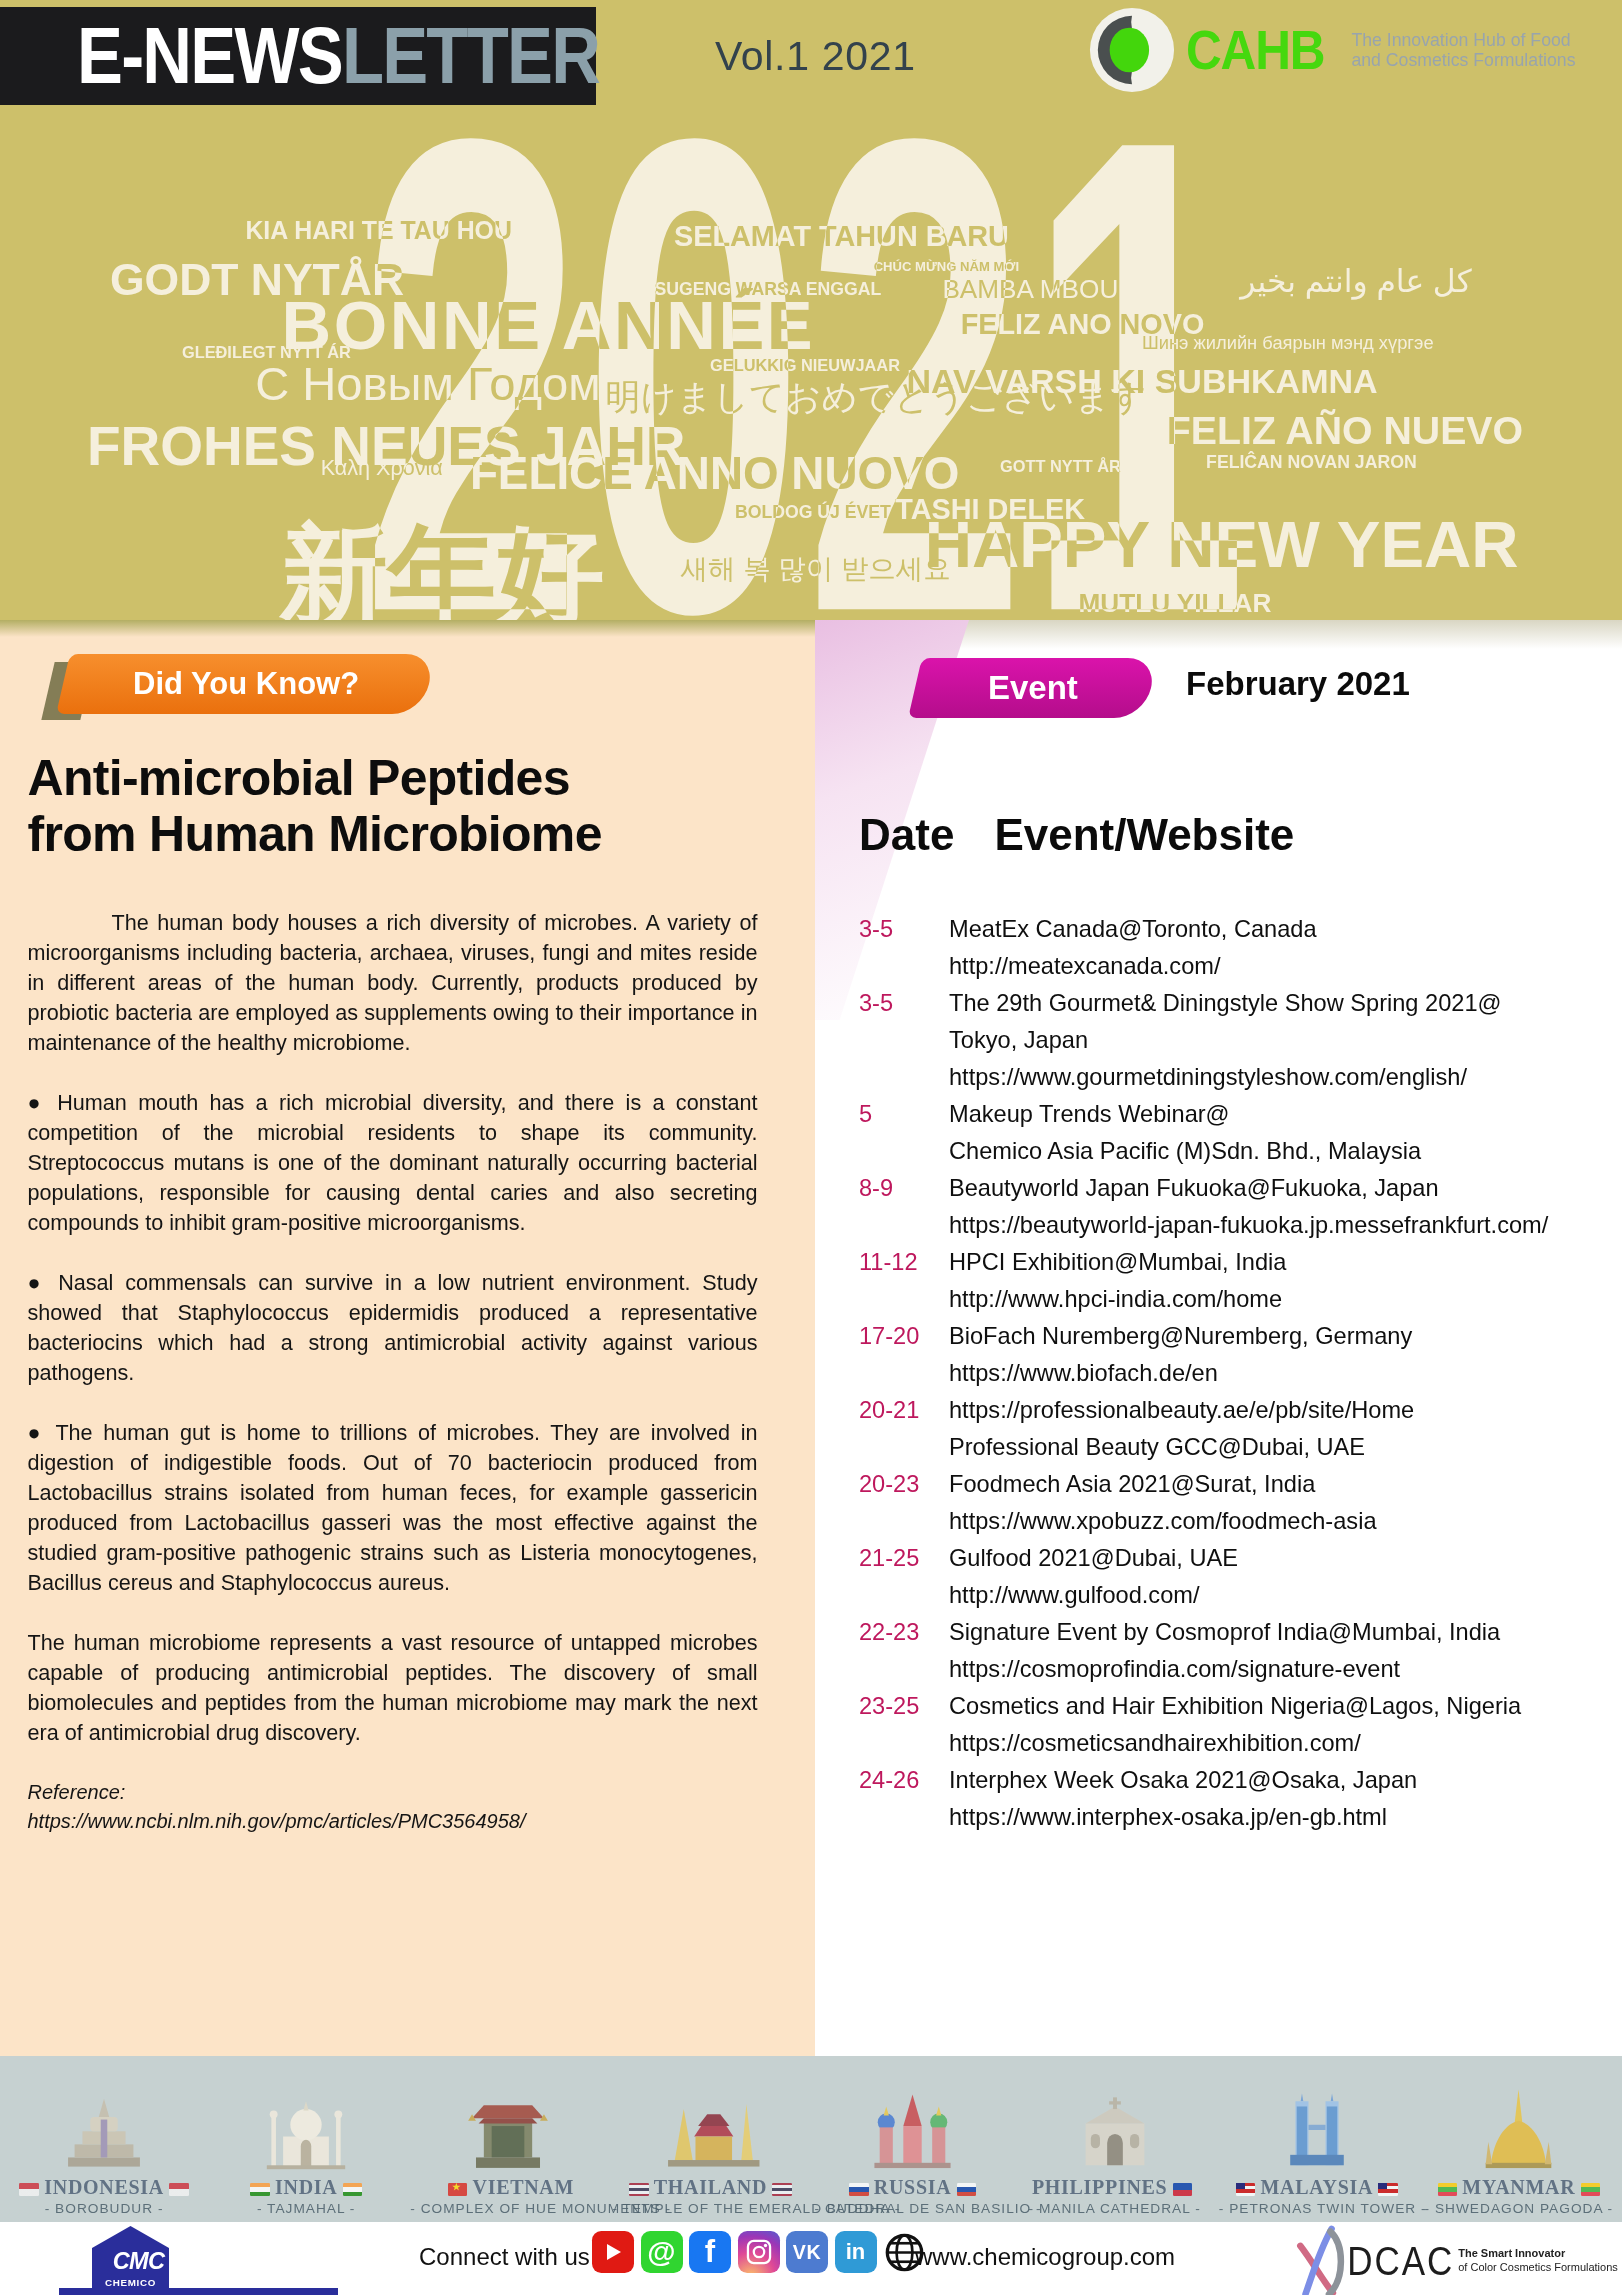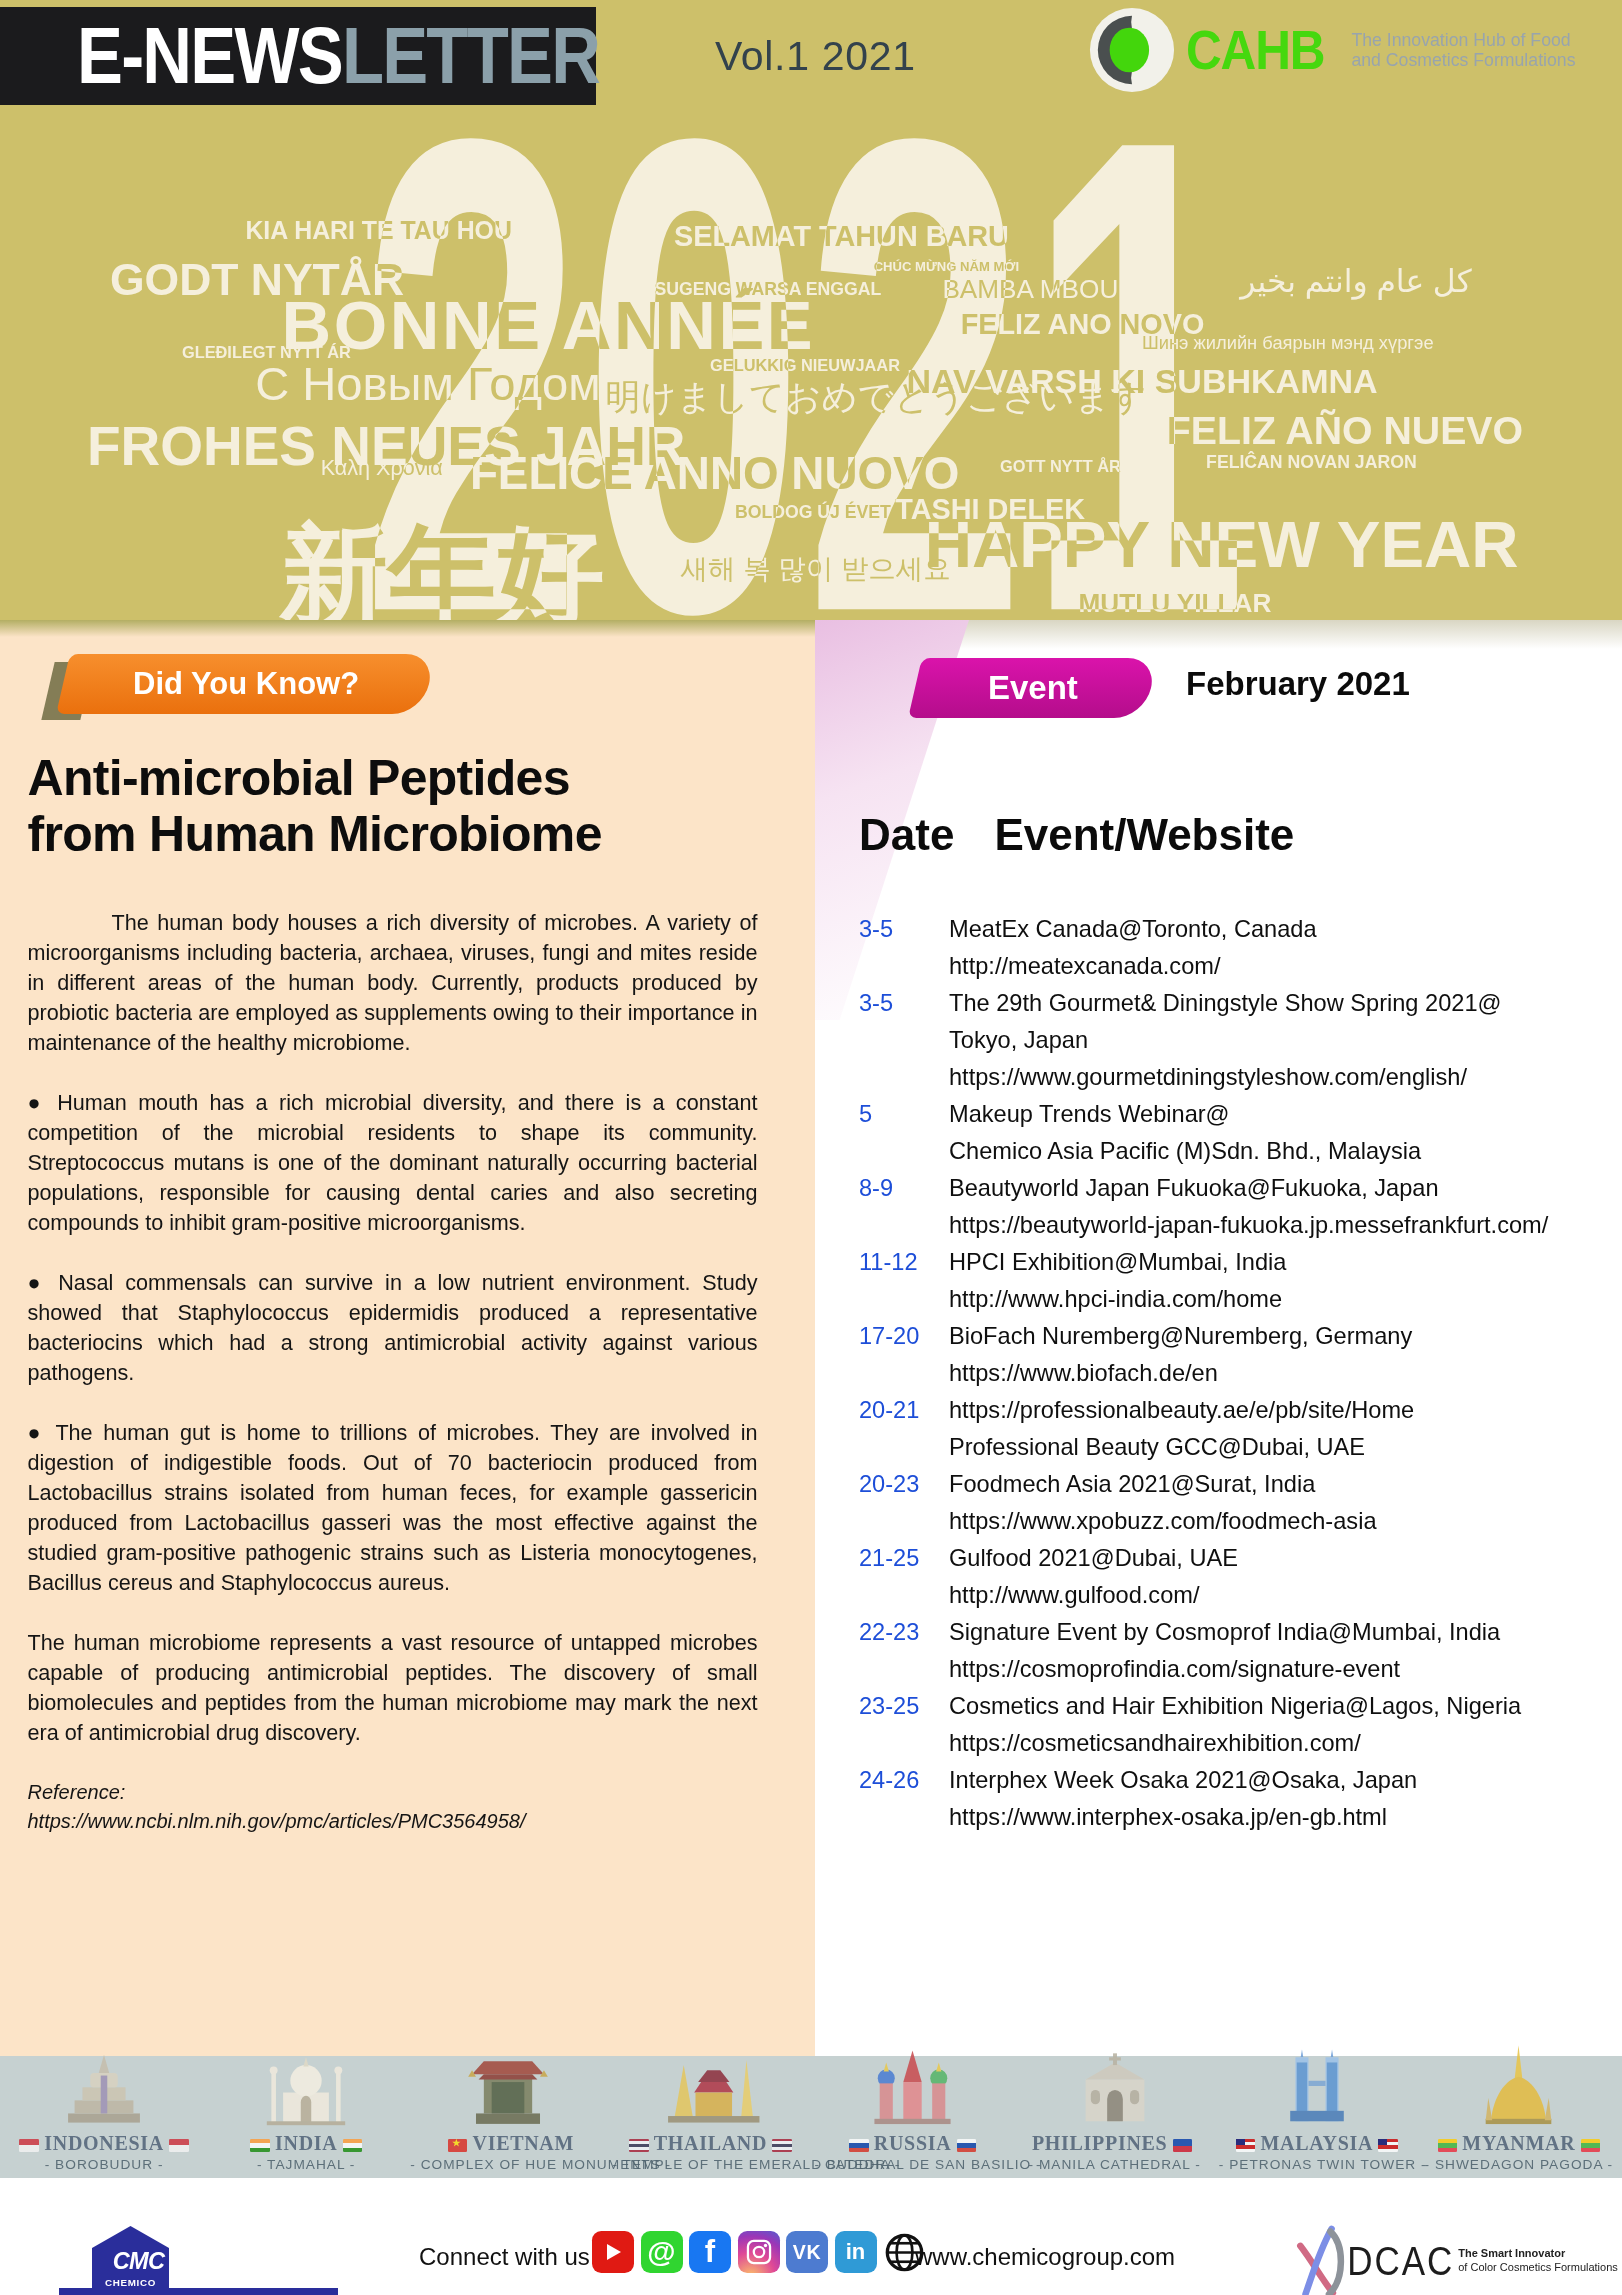--- a/index.html
+++ b/index.html
@@ -50,26 +50,26 @@
                 color:#151515;text-align:justify;}
   .article-body p{margin:0 0 30px 0;}
   .article-body p.indent{text-indent:84px;}
   .reference{margin-top:9.2px;font-style:italic;font-size:20px;line-height:29px;text-align:left;}
 
   
   .table-head{position:absolute;left:859px;top:810px;font-size:44px;font-weight:700;color:#0b0b0b;}
   .table-head .h2{margin-left:40px;}
   .event-rows{position:absolute;left:859px;top:911px;width:753px;}
   .event-row{display:flex;}
-  .event-date{width:90px;flex:none;font-size:23.6px;line-height:37px;color:#1d4ed8;}
+  .event-date{width:90px;flex:none;font-size:23.6px;line-height:37px;color:#be185d;}
   .event-lines{flex:1;}
   .event-line{font-size:23.6px;line-height:37px;color:#0f0f0f;white-space:nowrap;}
 
   
-  .landmarks{position:absolute;left:0;top:2056px;width:1623px;height:122px;background:#c6d1d1;
+  .landmarks{position:absolute;left:0;top:2056px;width:1623px;height:166px;background:#c6d1d1;
              display:flex;justify-content:space-evenly;align-items:flex-end;}
   .landmark{text-align:center;width:196px;padding-bottom:6.5px;opacity:.88;}
   .landmark svg{display:block;margin:0 auto;}
   .lm-country{font-family:"Liberation Serif","DejaVu Serif",serif;font-size:20px;font-weight:700;
               color:#54657a;letter-spacing:0.7px;white-space:nowrap;}
   .lm-site{font-size:13.7px;color:#4e626d;letter-spacing:1px;margin-top:1.3px;white-space:nowrap;}
   .flag{display:inline-block;width:19.6px;height:13px;border-radius:1.3px;vertical-align:-1.3px;opacity:.9;margin:0 5.2px;}
   .flag-id{background:linear-gradient(#ce2b37 50%,#f4f4f4 50%);}
   .flag-in{background:linear-gradient(#f'}-- placeholder--</style>
 <style>

